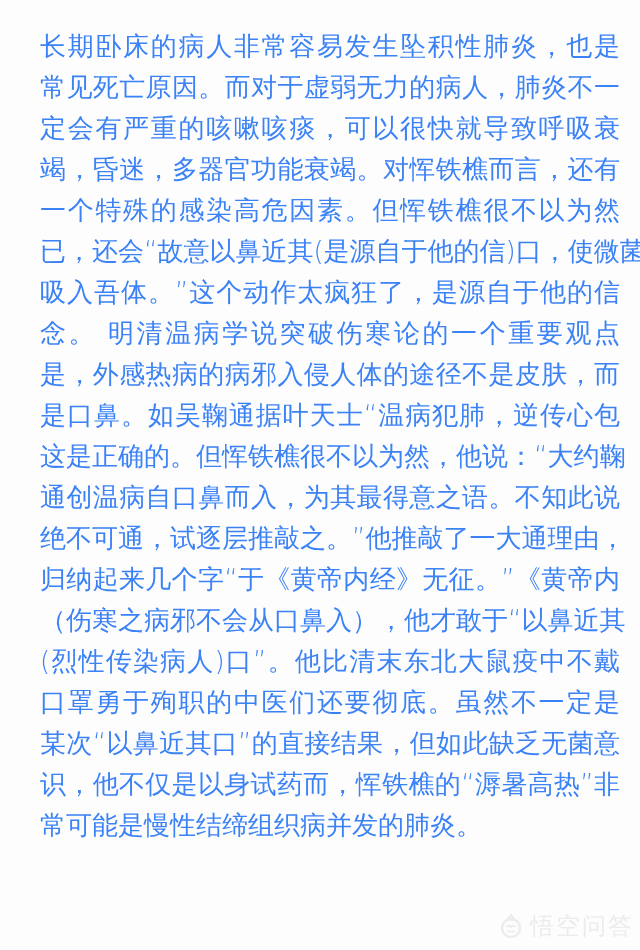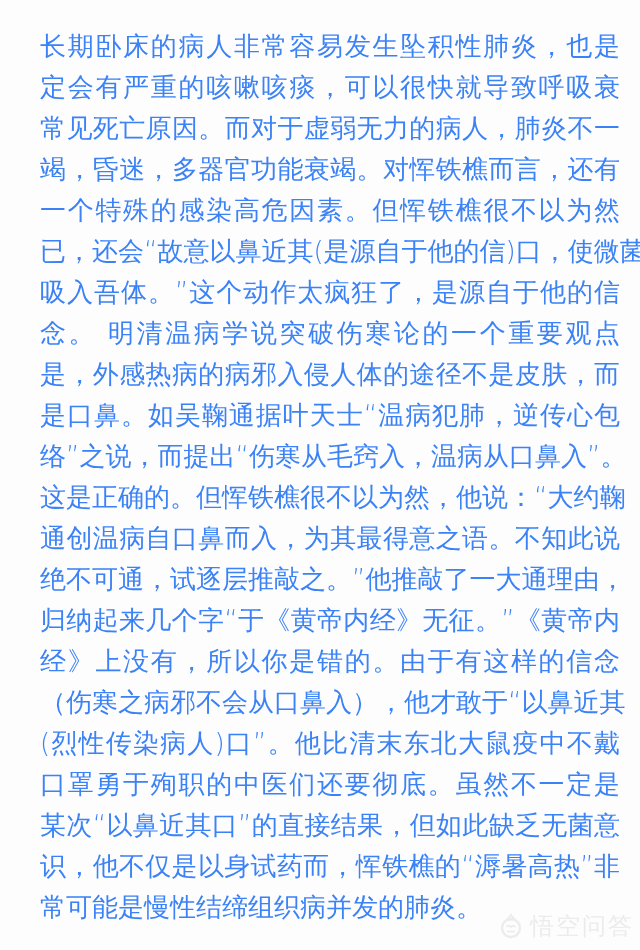--- a/index.html
+++ b/index.html
@@ -48,35 +48,33 @@
   }
   .watermark svg {
     display: block;
   }
 </style>
 </head>
 <body>
 
 <div class="article">
     <div class="text-line">长期卧床的病人非常容易发生坠积性肺炎，也是</div>
+    <div class="text-line">常见死亡原因。而对于虚弱无力的病人，肺炎不一</div>
     <div class="text-line">定会有严重的咳嗽咳痰，可以很快就导致呼吸衰</div>
-    <div class="text-line">常见死亡原因。而对于虚弱无力的病人，肺炎不一</div>
     <div class="text-line">竭，昏迷，多器官功能衰竭。对恽铁樵而言，还有</div>
     <div class="text-line">一个特殊的感染高危因素。但恽铁樵很不以为然</div>
     <div class="text-line">已，还会“故意以鼻近其(是源自于他的信)口，使微菌</div>
     <div class="text-line">吸入吾体。”这个动作太疯狂了，是源自于他的信</div>
     <div class="text-line">念。 明清温病学说突破伤寒论的一个重要观点</div>
     <div class="text-line">是，外感热病的病邪入侵人体的途径不是皮肤，而</div>
     <div class="text-line">是口鼻。如吴鞠通据叶天士“温病犯肺，逆传心包</div>
-    <div class="text-line">络”之说，而提出“伤寒从毛窍入，温病从口鼻入”。</div>
     <div class="text-line">这是正确的。但恽铁樵很不以为然，他说：“大约鞠</div>
     <div class="text-line">通创温病自口鼻而入，为其最得意之语。不知此说</div>
     <div class="text-line">绝不可通，试逐层推敲之。”他推敲了一大通理由，</div>
     <div class="text-line">归纳起来几个字“于《黄帝内经》无征。”《黄帝内</div>
-    <div class="text-line">经》上没有，所以你是错的。由于有这样的信念</div>
     <div class="text-line">（伤寒之病邪不会从口鼻入），他才敢于“以鼻近其</div>
     <div class="text-line">(烈性传染病人)口”。他比清末东北大鼠疫中不戴</div>
     <div class="text-line">口罩勇于殉职的中医们还要彻底。虽然不一定是</div>
     <div class="text-line">某次“以鼻近其口”的直接结果，但如此缺乏无菌意</div>
     <div class="text-line">识，他不仅是以身试药而，恽铁樵的“溽暑高热”非</div>
     <div class="text-line">常可能是慢性结缔组织病并发的肺炎。</div>
   </div>
 
 <div class="watermark">
   <span>

